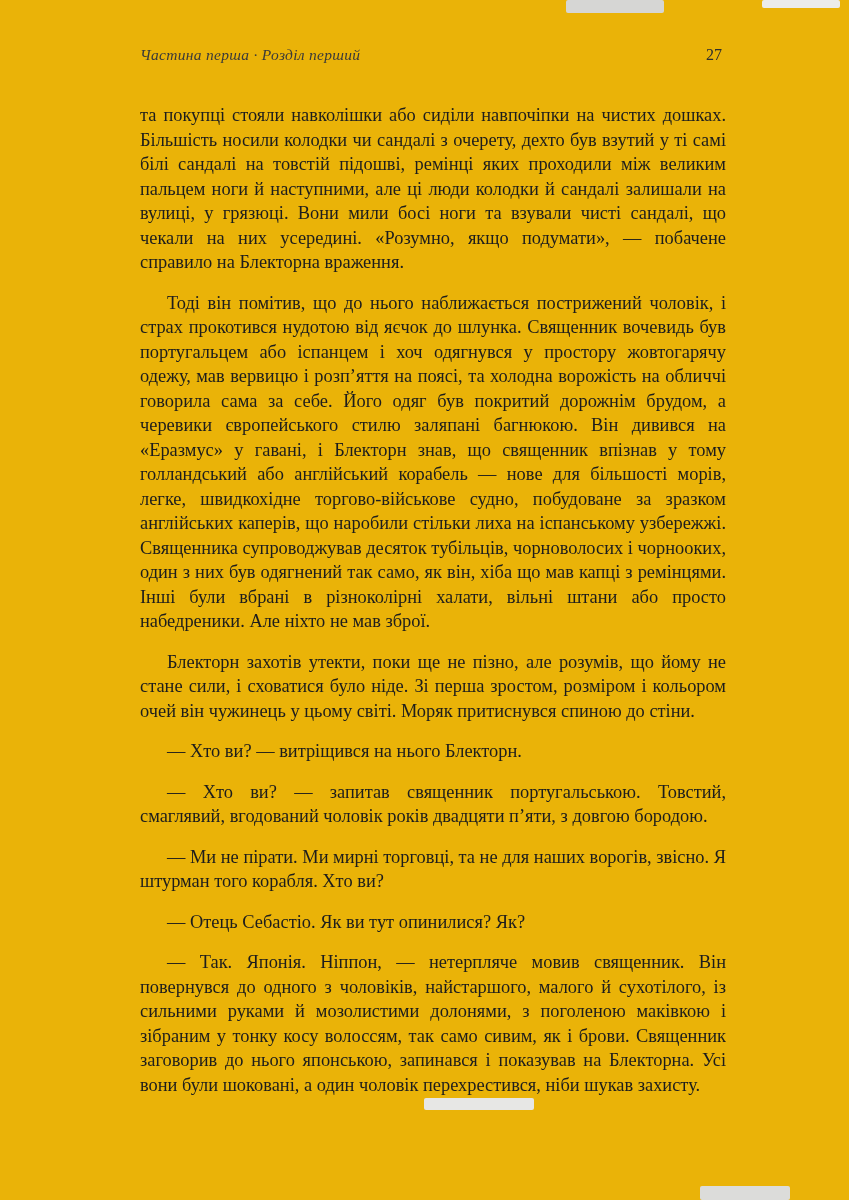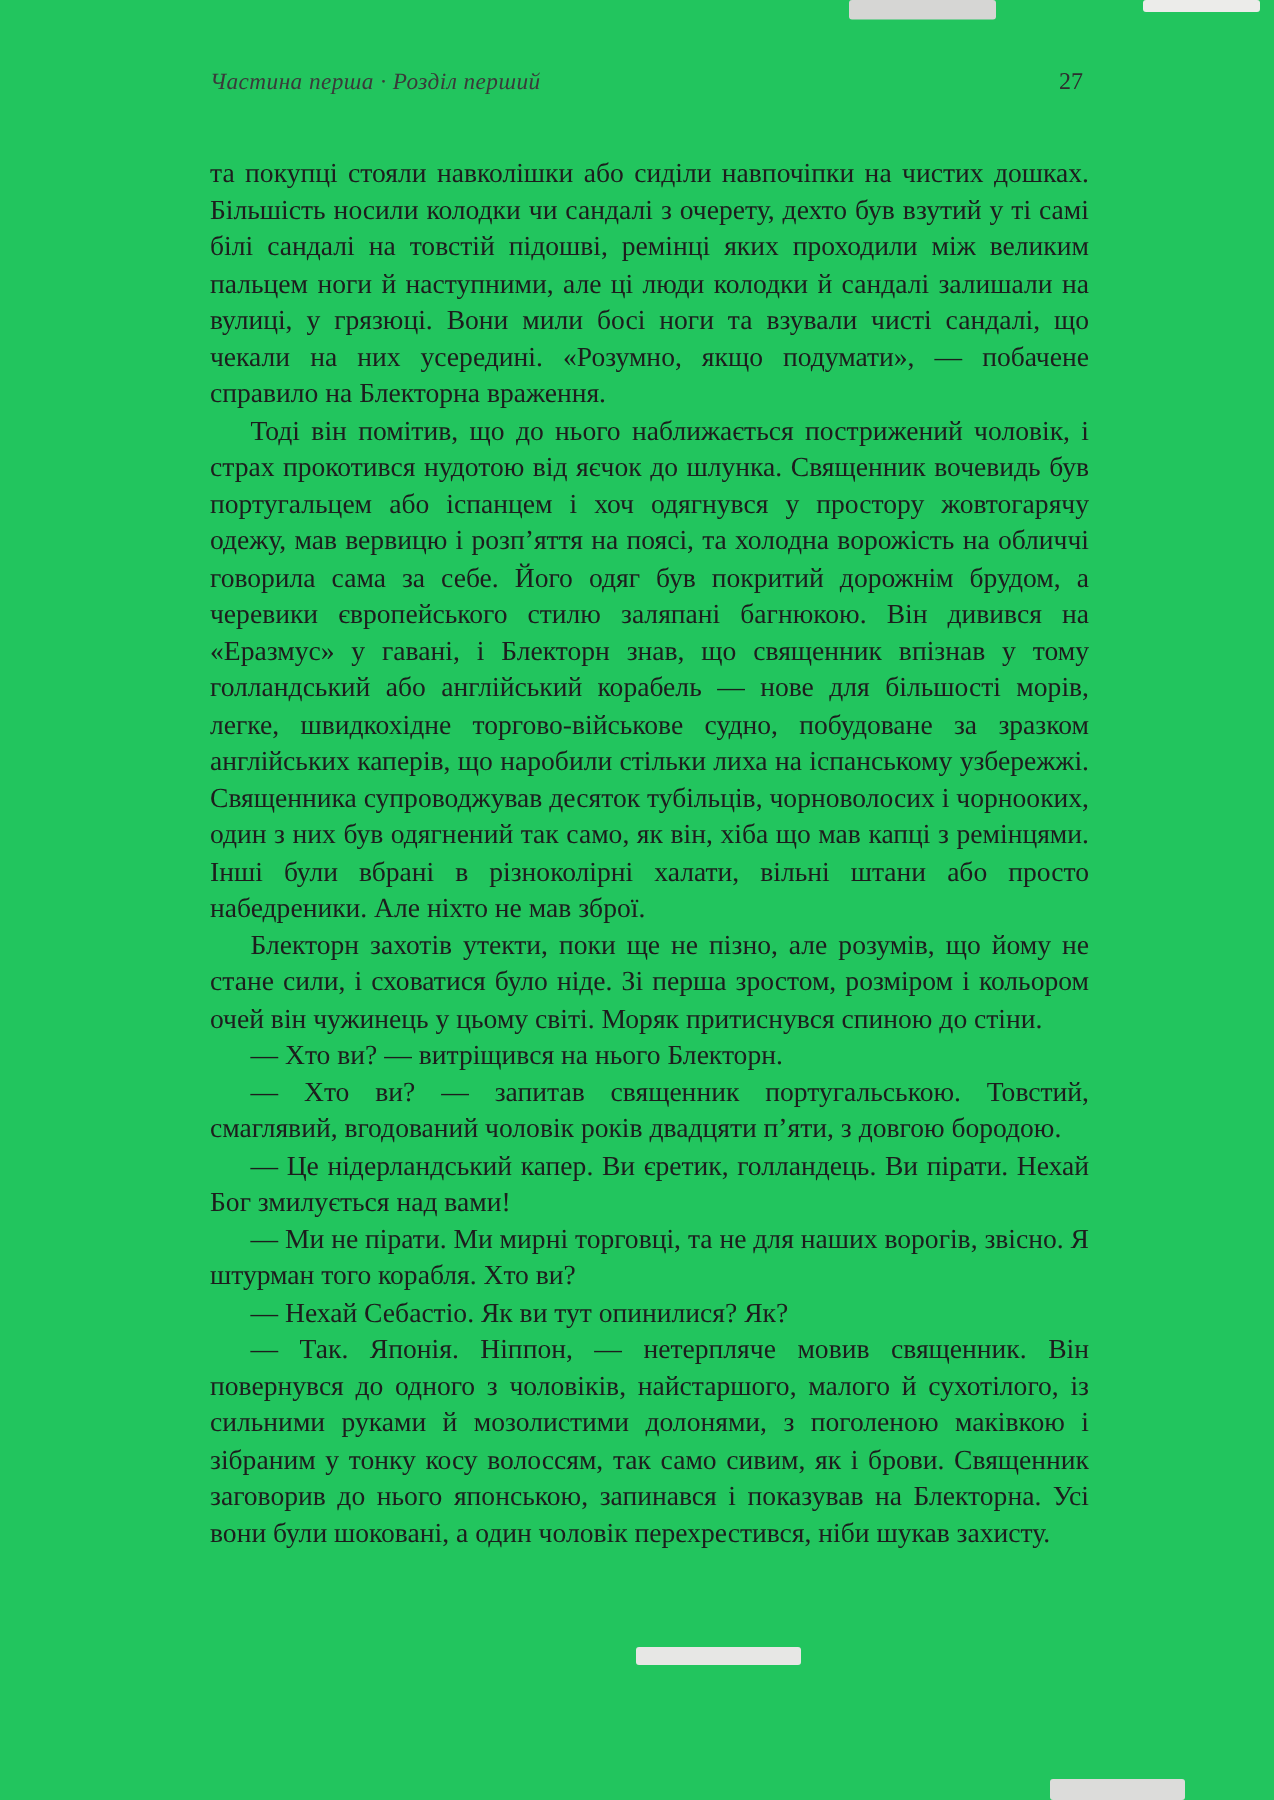--- a/index.html
+++ b/index.html
@@ -4,21 +4,21 @@
 <style>
   html, body {
     margin: 0;
     padding: 0;
     background: #fbfbf9;
   }
   .sheet {
     position: relative;
     width: 849px;
     height: 1200px;
-    background: #22c55e;
+    background: #eab308;
     overflow: hidden;
     font-family: "Liberation Serif", "DejaVu Serif", serif;
     color: #1f1f1f;
   }
   
   .artifact {
     position: absolute;
     border-radius: 2px;
     pointer-events: none;
   }
@@ -56,20 +56,21 @@
     line-height: 24.5px;
     text-align: justify;
     color: #1d1d1d;
   }
   .para {
     margin: 0;
     padding: 0;
   }
   .para.indent {
     text-indent: 27px;
+    margin-top: 16px;
   }
 </style>
 </head>
 <body>
 
 <div class="sheet">
 
   <div class="artifact a1"></div>
   <div class="artifact a2"></div>
   <div class="artifact a3"></div>
@@ -79,19 +80,18 @@
     <span class="head-title">Частина перша · Розділ перший</span>
     <span class="page-num">27</span>
   </div>
 
   <div class="text-block">
       <p class="para">та покупці стояли навколішки або сиділи навпочіпки на чистих дошках. Більшість носили колодки чи сандалі з очерету, дехто був взутий у ті самі білі сандалі на товстій підошві, ремінці яких проходили між великим пальцем ноги й наступними, але ці люди колодки й сандалі залишали на вулиці, у грязюці. Вони мили босі ноги та взували чисті сандалі, що чекали на них усередині. «Розумно, якщо подумати», — побачене справило на Блекторна враження.</p>
       <p class="para indent">Тоді він помітив, що до нього наближається пострижений чоловік, і страх прокотився нудотою від яєчок до шлунка. Священник вочевидь був португальцем або іспанцем і хоч одягнувся у простору жовтогарячу одежу, мав вервицю і розп’яття на поясі, та холодна ворожість на обличчі говорила сама за себе. Його одяг був покритий дорожнім брудом, а черевики європейського стилю заляпані багнюкою. Він дивився на «Еразмус» у гавані, і Блекторн знав, що священник впізнав у тому голландський або англійський корабель — нове для більшості морів, легке, швидкохідне торгово-військове судно, побудоване за зразком англійських каперів, що наробили стільки лиха на іспанському узбережжі. Священника супроводжував десяток тубільців, чорноволосих і чорнооких, один з них був одягнений так само, як він, хіба що мав капці з ремінцями. Інші були вбрані в різноколірні халати, вільні штани або просто набедреники. Але ніхто не мав зброї.</p>
       <p class="para indent">Блекторн захотів утекти, поки ще не пізно, але розумів, що йому не стане сили, і сховатися було ніде. Зі перша зростом, розміром і кольором очей він чужинець у цьому світі. Моряк притиснувся спиною до стіни.</p>
       <p class="para indent">— Хто ви? — витріщився на нього Блекторн.</p>
       <p class="para indent">— Хто ви? — запитав священник португальською. Товстий, смаглявий, вгодований чоловік років двадцяти п’яти, з довгою бородою.</p>
-      <p class="para indent">— Це нідерландський капер. Ви єретик, голландець. Ви пірати. Нехай Бог змилується над вами!</p>
       <p class="para indent">— Ми не пірати. Ми мирні торговці, та не для наших ворогів, звісно. Я штурман того корабля. Хто ви?</p>
-      <p class="para indent">— Нехай Себастіо. Як ви тут опинилися? Як?</p>
+      <p class="para indent">— Отець Себастіо. Як ви тут опинилися? Як?</p>
       <p class="para indent">— Так. Японія. Ніппон, — нетерпляче мовив священник. Він повернувся до одного з чоловіків, найстаршого, малого й сухотілого, із сильними руками й мозолистими долонями, з поголеною маківкою і зібраним у тонку косу волоссям, так само сивим, як і брови. Священник заговорив до нього японською, запинався і показував на Блекторна. Усі вони були шоковані, а один чоловік перехрестився, ніби шукав захисту.</p>
     </div>
 
 </div>
 
 </body></html>

